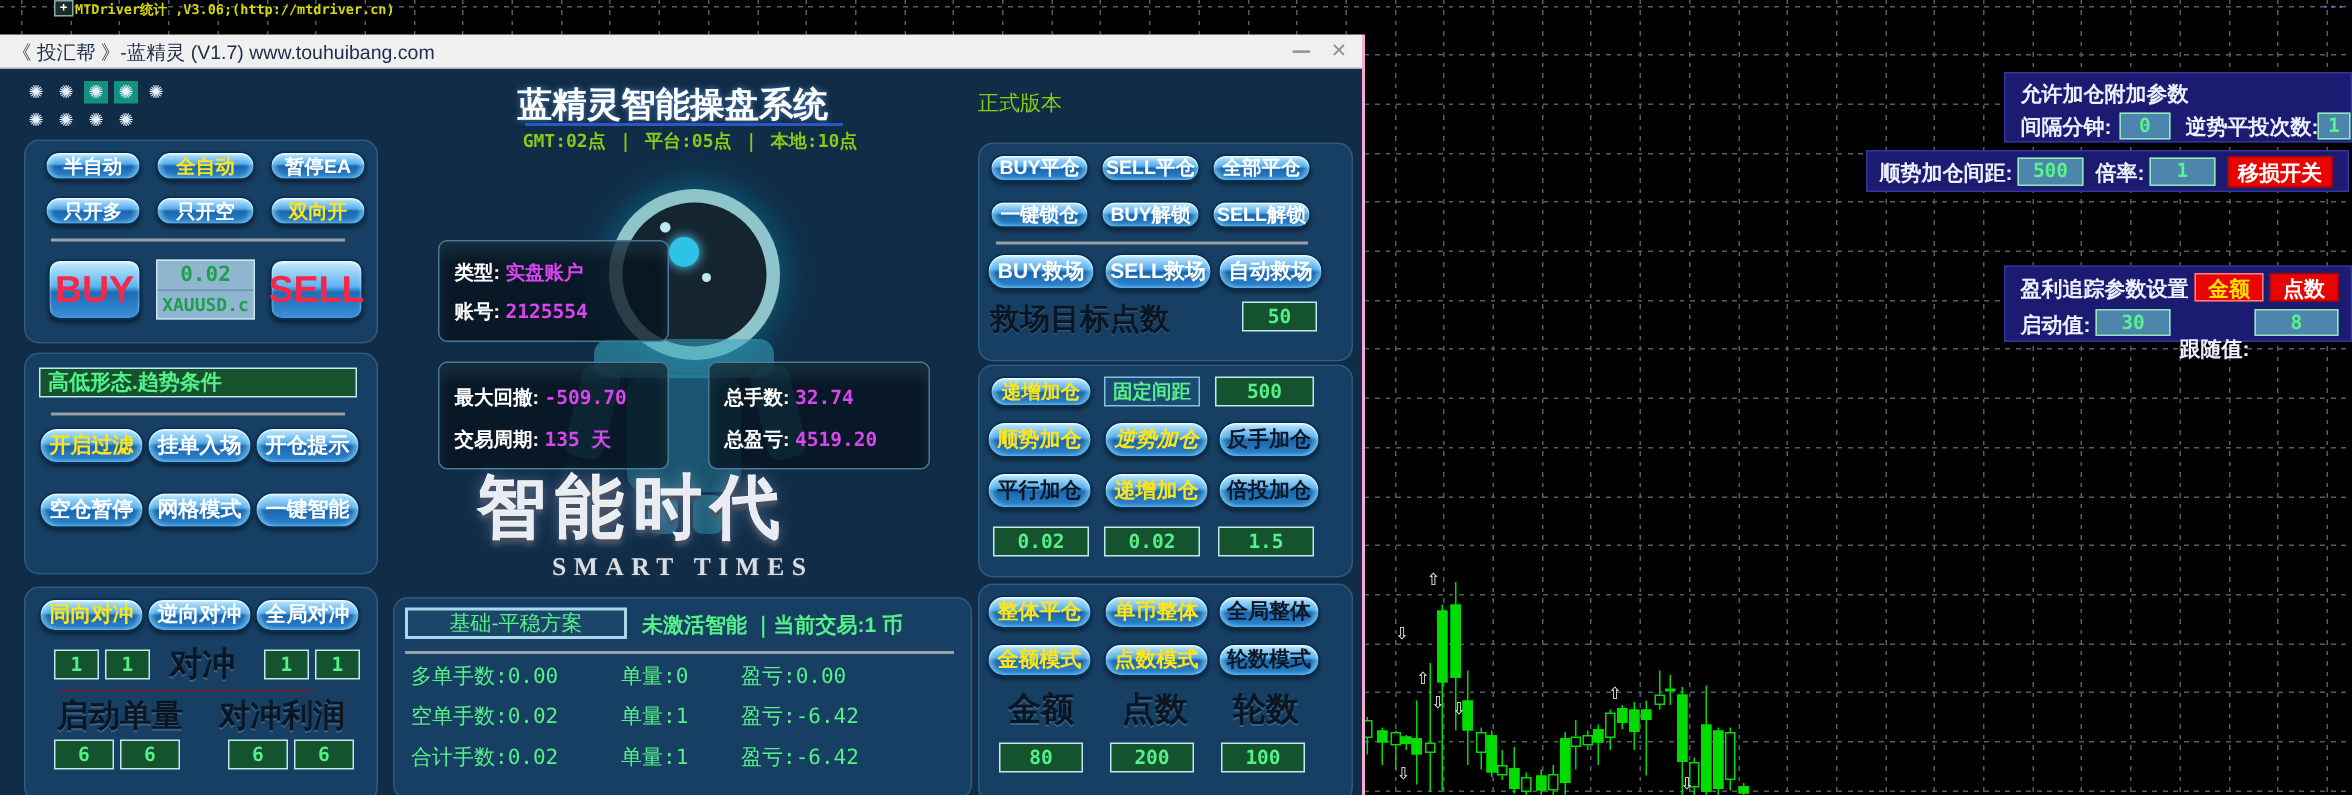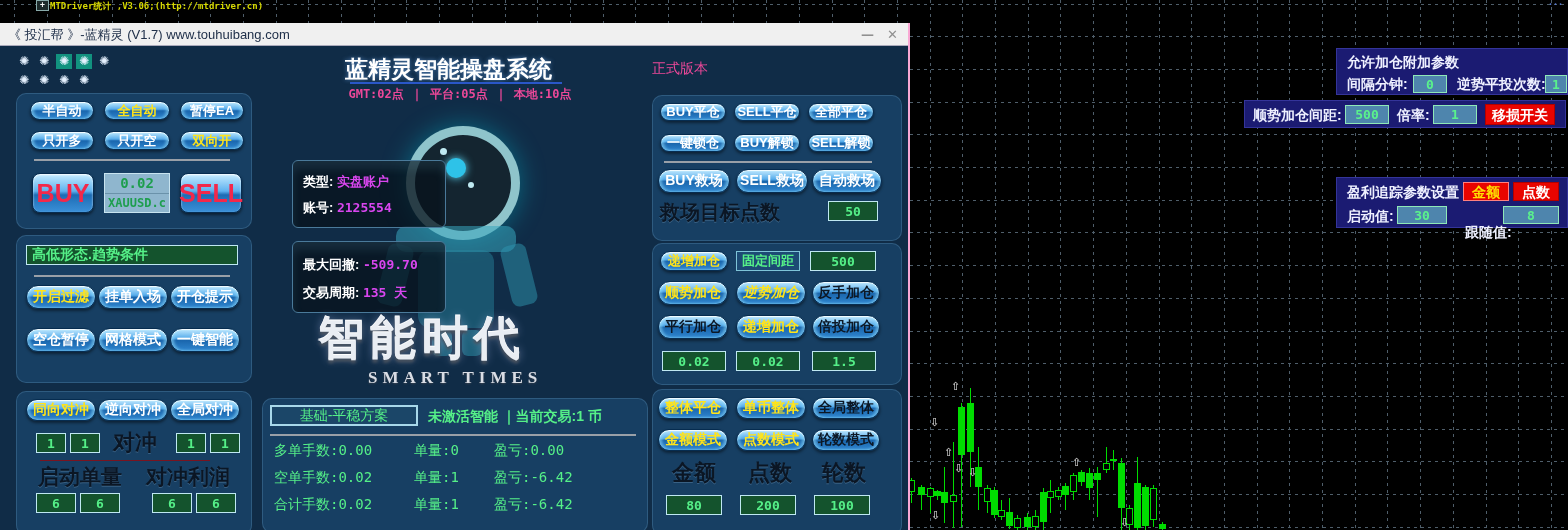--- a/index.html
+++ b/index.html
@@ -49,21 +49,21 @@
         color:#f3284a;font-weight:bold;font-size:25px;display:flex;align-items:center;justify-content:center;cursor:pointer;}
   .inp{position:absolute;background:#14532d;border:1px solid #bfe8f2;box-sizing:border-box;color:#55f088;
        font:bold 13px "DejaVu Sans Mono",monospace;text-align:center;display:flex;align-items:center;justify-content:center;}
   .flatbox{position:absolute;background:#1c4a74;border:1px solid #7fc4d8;box-sizing:border-box;color:#55f088;
        font-weight:bold;font-size:13px;display:flex;align-items:center;justify-content:center;}
   .darklab{position:absolute;color:#0b1624;font-weight:bold;text-shadow:0 1px 0 rgba(160,200,230,.25);white-space:nowrap;}
   .snow{position:absolute;width:16px;height:15px;color:#e6f2ff;font-size:12px;line-height:15px;text-align:center;
         font-family:"DejaVu Sans",sans-serif;}
   .snow.hl{background:#12927f;}
   .htitle{position:absolute;color:#fff;font-weight:bold;font-size:23px;white-space:nowrap;text-shadow:0 0 4px rgba(120,180,255,.6);}
-  .green{color:#ec4899;}
+  .green{color:#84cc16;}
   .gmono{font-family:"DejaVu Sans Mono",monospace;}
   .infobox{position:absolute;background:rgba(7,17,27,.75);border:1px solid #4a7a9a;border-radius:6px;
            box-shadow:inset 0 8px 10px rgba(120,200,230,.12);}
   .irow{position:absolute;white-space:nowrap;font-size:13px;}
   .ilab{color:#fff;font-weight:bold;}
   .ival{color:#d946ef;font-family:"DejaVu Sans Mono",monospace;font-weight:bold;}
   .slogan-cn{position:absolute;font-family:"DejaVu Serif","Liberation Serif",serif;font-weight:bold;font-size:46px;
              color:#e9edf3;letter-spacing:6px;text-shadow:0 -1px 0 #fff,0 3px 3px #49525e,0 0 10px rgba(190,205,255,.45);white-space:nowrap;}
   .slogan-en{position:absolute;font-family:"Liberation Serif","DejaVu Serif",serif;font-weight:bold;font-size:17px;
              color:#d9dde5;letter-spacing:5px;text-shadow:0 1px 2px #3a424e;white-space:nowrap;}
@@ -235,21 +235,21 @@
     <div class="ginp" style="left:188px;top:4px;width:44px;height:19px;line-height:18px;">1</div>
     <div class="redbtn" style="left:240px;top:3px;width:70px;height:21px;line-height:20px;">移损开关</div>
   </div>
 
   <div class="fp" style="left:1336px;top:177px;width:232px;height:51px;">
     <div class="fp-t" style="left:10px;top:6px;">盈利追踪参数设置</div>
     <div class="redbtn" style="left:126px;top:4px;width:46px;height:19px;line-height:18px;color:#ffe000;border-color:#ff8080;">金额</div>
     <div class="redbtn" style="left:176px;top:4px;width:46px;height:19px;line-height:18px;">点数</div>
     <div class="fp-l" style="left:10px;top:30px;">启动值:</div>
     <div class="ginp" style="left:60px;top:28px;width:50px;height:18px;">30</div>
-    <div class="fp-l" style="left:128px;top:30px;margin-top:16px;">跟随值:</div>
+    <div class="fp-l" style="left:116px;top:30px;margin-top:16px;">跟随值:</div>
     <div class="ginp" style="left:166px;top:28px;width:56px;height:18px;">8</div>
   </div>
 
   <div id="win">
     <div class="titlebar">
       <span class="titletext">《 投汇帮 》-蓝精灵 (V1.7) www.touhuibang.com</span>
       <span class="wbtn" style="right:34px;">—</span>
       <span class="wbtn" style="right:10px;">✕</span>
     </div>
     <div class="content">
@@ -325,20 +325,24 @@
       </div>
 
       <div class="infobox" style="left:292px;top:114px;width:152px;height:66px;">
         <div class="irow" style="left:10px;top:12px;"><span class="ilab">类型:</span> <span class="ival">实盘账户</span></div>
         <div class="irow" style="left:10px;top:38px;"><span class="ilab">账号:</span> <span class="ival">2125554</span></div>
       </div>
       <div class="infobox" style="left:292px;top:195px;width:152px;height:70px;">
         <div class="irow" style="left:10px;top:14px;"><span class="ilab">最大回撤:</span> <span class="ival">-509.70</span></div>
         <div class="irow" style="left:10px;top:42px;"><span class="ilab">交易周期:</span> <span class="ival">135 天</span></div>
       </div>
+      <div class="infobox" style="left:472px;top:195px;width:146px;height:70px;">
+        <div class="irow" style="left:10px;top:14px;"><span class="ilab">总手数:</span> <span class="ival">32.74</span></div>
+        <div class="irow" style="left:10px;top:42px;"><span class="ilab">总盈亏:</span> <span class="ival">4519.20</span></div>
+      </div>
 
       <div class="slogan-cn" style="left:318px;top:262px;">智能时代</div>
       <div class="slogan-en" style="left:368px;top:322px;">SMART TIMES</div>
 
       <div class="gbox" style="left:262px;top:352px;width:384px;height:133px;"></div>
       <div class="planbox" style="left:270px;top:359px;width:148px;height:21px;">基础-平稳方案</div>
       <div class="statcell" style="left:428px;top:362px;font-family:'Liberation Sans',sans-serif;font-weight:bold;">未激活智能 ｜当前交易:1 币</div>
       <div class="divider" style="left:270px;top:388px;width:366px;"></div>
       <div class="statcell" style="left:274px;top:396px;">多单手数:0.00</div>
       <div class="statcell" style="left:414px;top:396px;">单量:0</div>

